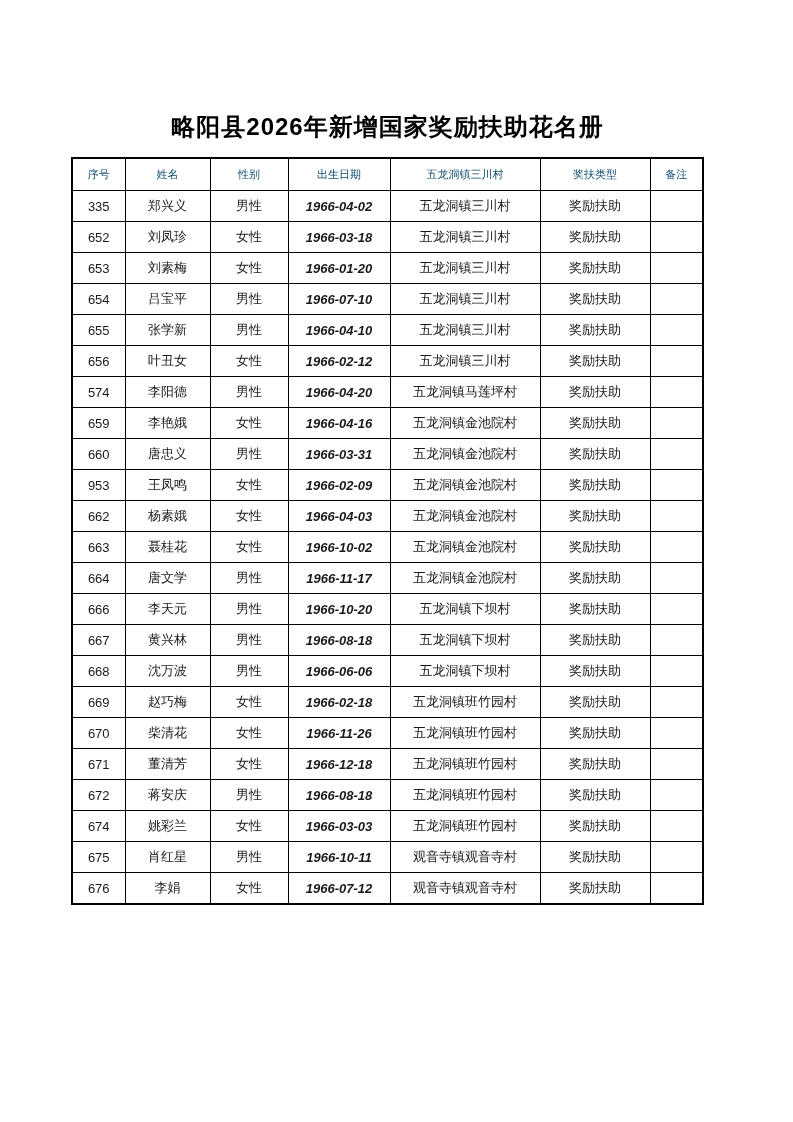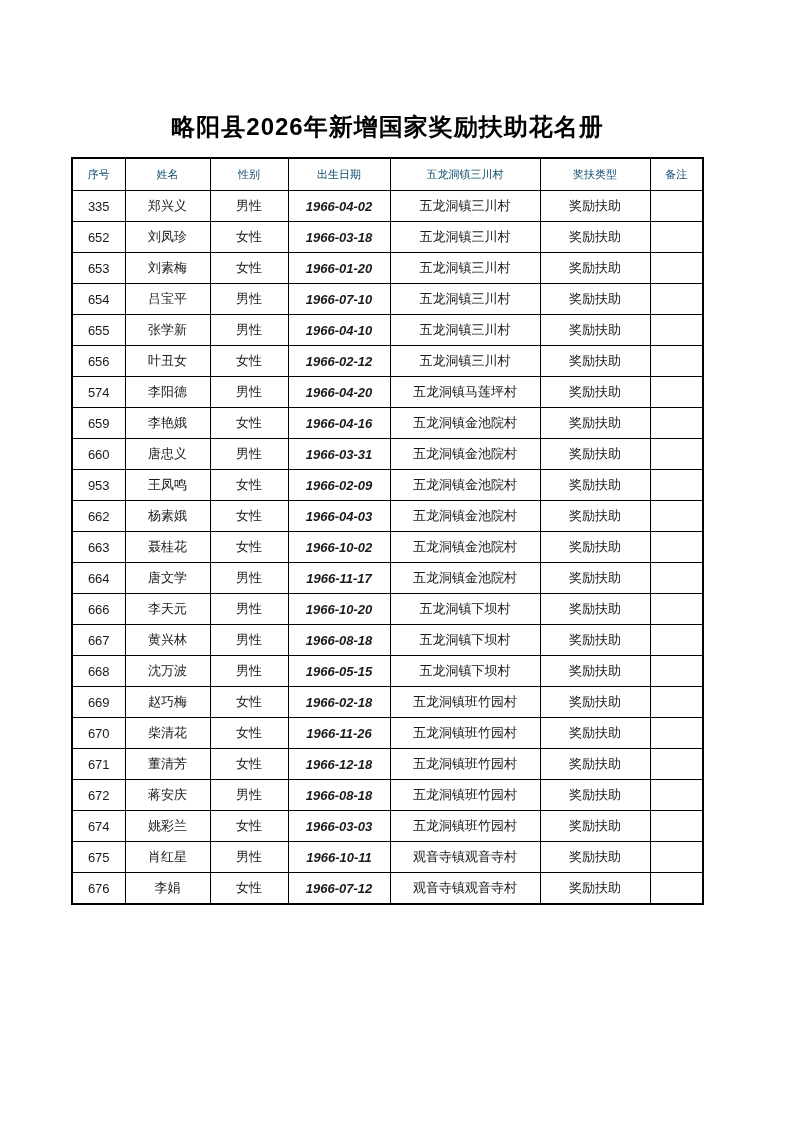--- a/index.html
+++ b/index.html
@@ -240,21 +240,21 @@
           <td class="cell-cjk">男性</td>
           <td class="cell-date">1966-08-18</td>
           <td class="cell-cjk">五龙洞镇下坝村</td>
           <td class="cell-cjk">奖励扶助</td>
           <td class="cell-cjk"></td>
         </tr>
         <tr>
           <td class="cell-num">668</td>
           <td class="cell-cjk">沈万波</td>
           <td class="cell-cjk">男性</td>
-          <td class="cell-date">1966-05-15</td>
+          <td class="cell-date">1966-06-06</td>
           <td class="cell-cjk">五龙洞镇下坝村</td>
           <td class="cell-cjk">奖励扶助</td>
           <td class="cell-cjk"></td>
         </tr>
         <tr>
           <td class="cell-num">669</td>
           <td class="cell-cjk">赵巧梅</td>
           <td class="cell-cjk">女性</td>
           <td class="cell-date">1966-02-18</td>
           <td class="cell-cjk">五龙洞镇班竹园村</td>

